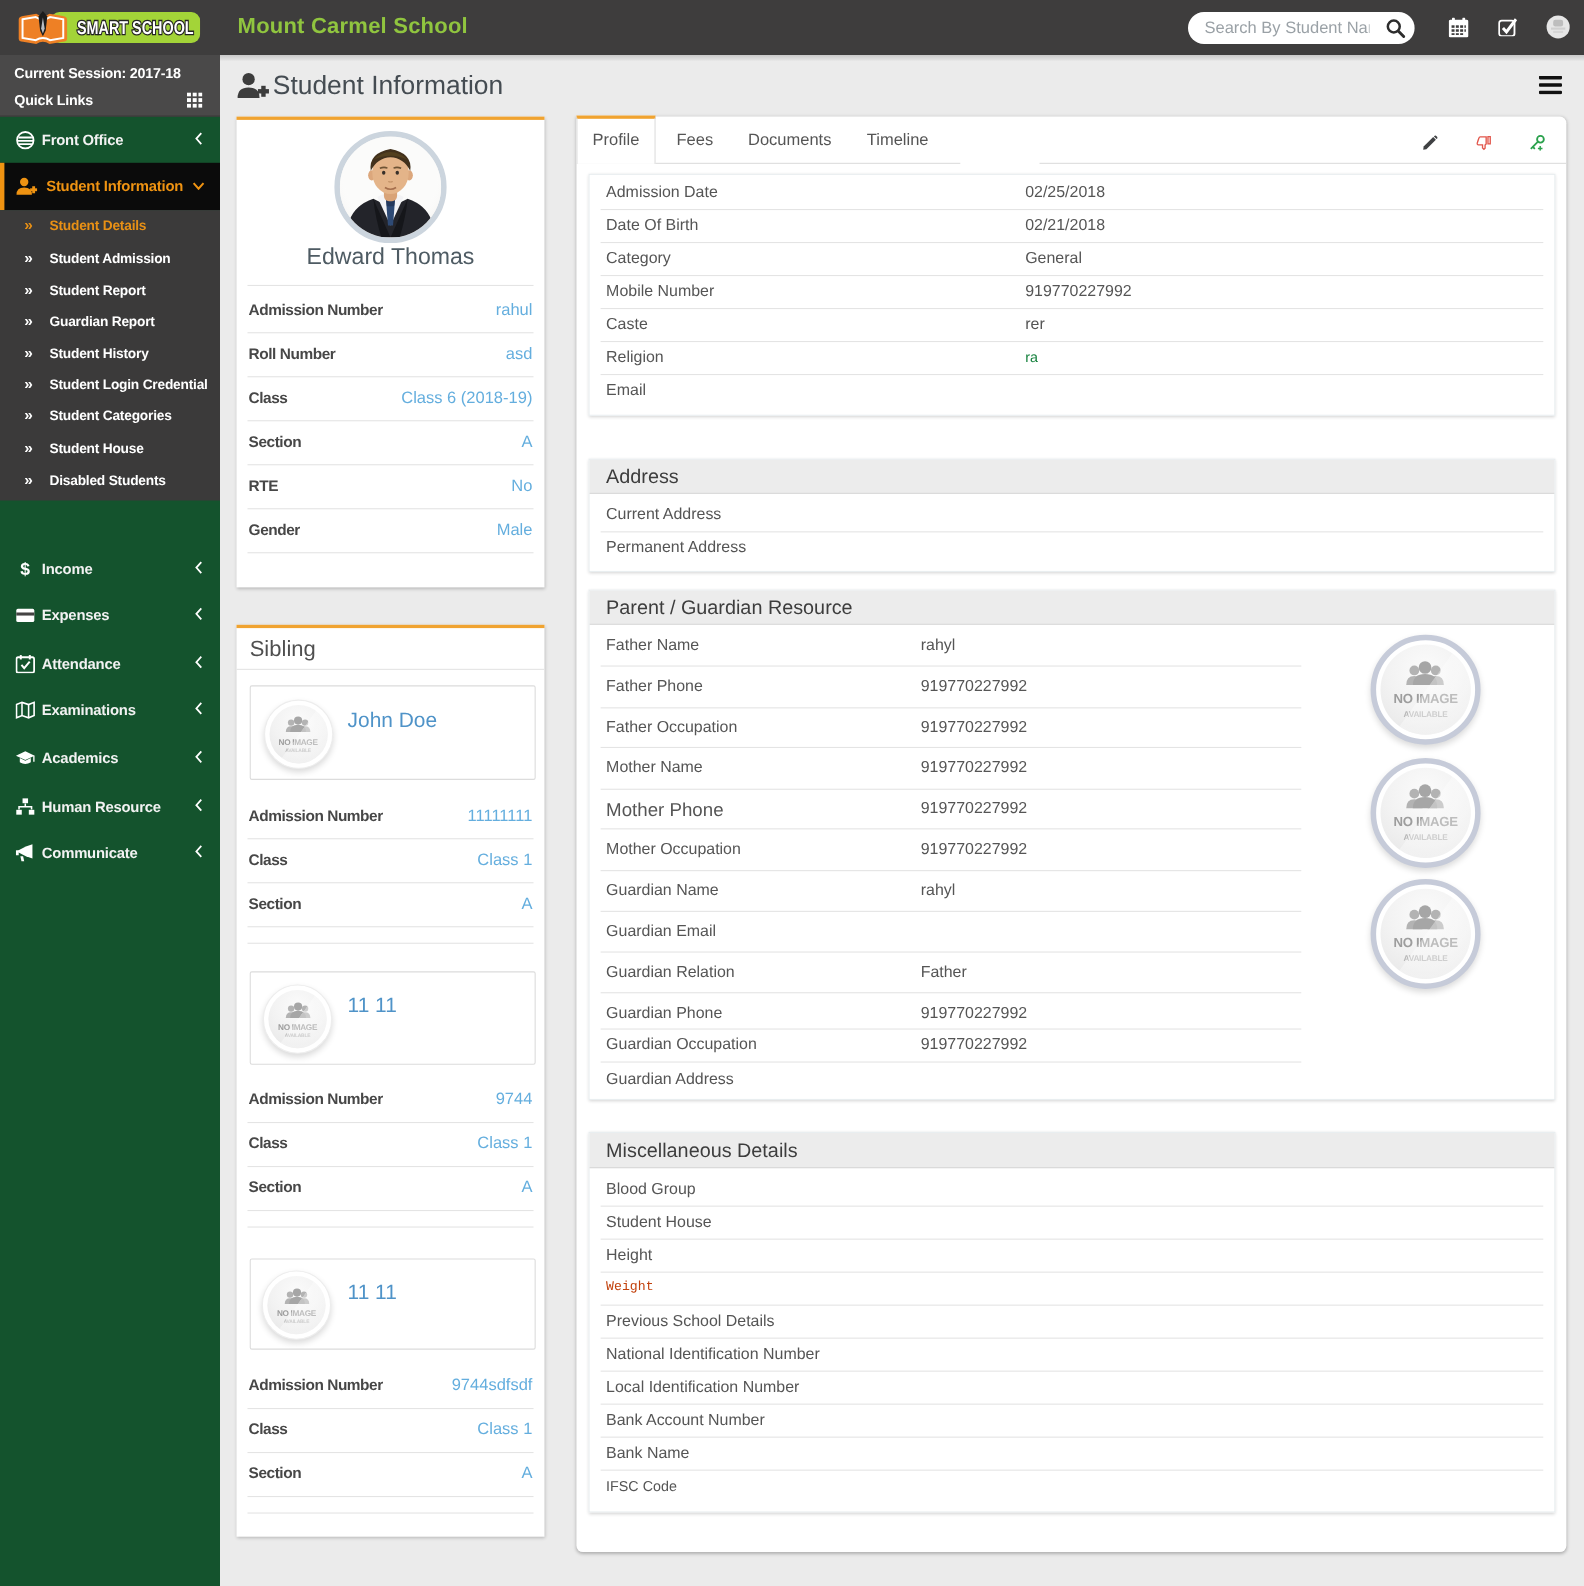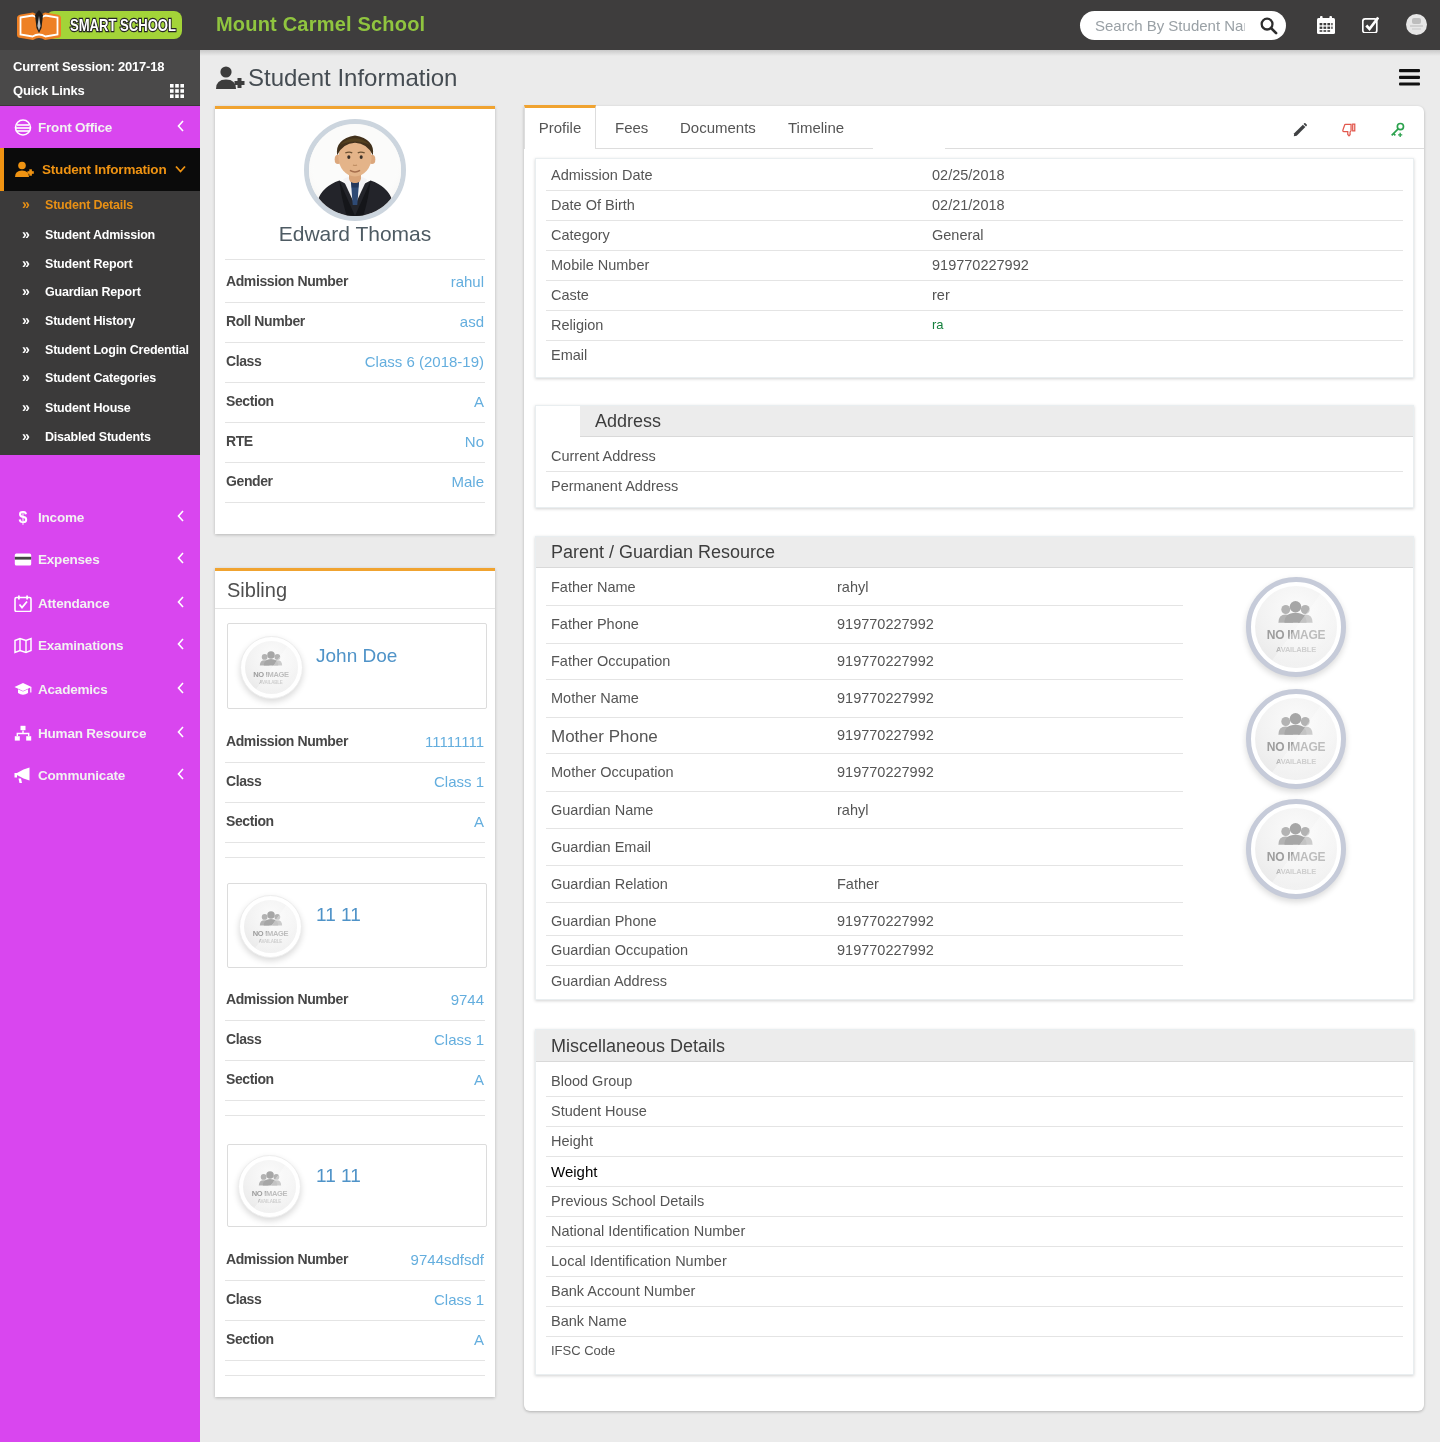--- a/index.html
+++ b/index.html
@@ -8,21 +8,21 @@
 
 
 #header { position:absolute; left:0; top:0; width:1440px; height:50px; background:#3e3d3d; z-index:30; }
 #contentshadow { position:absolute; left:200px; top:50px; width:1240px; height:6px; background:linear-gradient(#c9c9c9,#ebebeb); }
 #schoolname { position:absolute; left:216px; top:13px; font-size:20px; font-weight:bold; color:#90c53f; letter-spacing:0.2px; }
 #searchpill { position:absolute; left:1080px; top:11px; width:206px; height:29px; background:#fff; border-radius:15px; }
 #searchpill .ph { position:absolute; left:15px; top:6px; font-size:15px; color:#9aa1a6; width:150px; overflow:hidden; white-space:nowrap; }
 #searchpill svg { position:absolute; right:8px; top:5px; }
 
 
-#sidebar { position:absolute; left:0; top:50px; width:200px; height:1392px; background:#d946ef; }
+#sidebar { position:absolute; left:0; top:50px; width:200px; height:1392px; background:#14532d; }
 #sidetop { position:absolute; left:0; top:0; width:200px; height:56px; background:#4a4949; border-bottom:1px solid #3a3939; color:#fff; font-size:13px; font-weight:bold; letter-spacing:-0.2px; }
 .menuitem { position:absolute; left:0; width:200px; height:43px; color:#f2f2f2; font-size:13.5px; font-weight:bold; letter-spacing:-0.2px; white-space:nowrap; }
 .menuitem .mico { position:absolute; left:14px; top:13px; width:18px; height:17px; }
 .menuitem .mlabel { position:absolute; left:38px; top:14px; }
 .menuitem .chev { position:absolute; right:16px; top:14px; }
 #activeitem { position:absolute; left:0; top:98px; width:200px; height:43px; background:#0b0b0b; border-left:4px solid #ef9312; color:#ef9312; font-size:13.5px; font-weight:bold; letter-spacing:-0.2px; white-space:nowrap; }
 #submenu { position:absolute; left:0; top:141px; width:200px; height:264px; background:#3b3a3a; }
 .subitem { position:absolute; left:0; width:200px; height:29px; color:#fff; font-size:12.5px; font-weight:bold; letter-spacing:-0.2px; white-space:nowrap; }
 .subitem .arr { position:absolute; left:22px; top:0px; font-size:14px; }
 .subitem .slabel { position:absolute; left:45px; top:2px; }
@@ -465,21 +465,21 @@
       <div class="ldiv" style="top:121px"></div>
   <div class="pl abs" style="left:15px;top:128px;font-size:14.5px;color:#555;">Caste</div>
       <div class="abs" style="left:396px;top:128px;font-size:14.5px;color:#555;">rer</div>
       <div class="ldiv" style="top:151px"></div>
   <div class="pl abs" style="left:15px;top:158px;font-size:14.5px;color:#555;">Religion</div>
       <div class="abs" style="left:396px;top:158px;font-size:13px;color:#15803d;">ra</div>
       <div class="ldiv" style="top:181px"></div>
   <div class="pl abs" style="left:15px;top:188px;font-size:14.5px;color:#555;">Email</div>
       <div class="abs" style="left:396px;top:188px;font-size:14.5px;color:#555;"></div>
   </div>
-  <div class="rcard" style="top:299px;height:103px;padding-left:44px;">
+  <div class="rcard" style="top:311px;height:103px;">
       <div class="ghead">Address</div>
   <div class="abs" style="left:15px;top:42px;font-size:14.5px;color:#555;">Current Address</div>
       <div class="ldiv" style="top:65px"></div>
   <div class="abs" style="left:15px;top:72px;font-size:14.5px;color:#555;">Permanent Address</div>
   </div>
   <div class="rcard" style="top:430px;height:464px;">
       <div class="ghead">Parent / Guardian Resource</div>
   <div class="abs" style="left:15px;top:42px;font-size:14.5px;color:#555;">Father Name</div>
       <div class="abs" style="left:301px;top:42px;font-size:14.5px;color:#555;">rahyl</div>
       <div class="ldiv" style="top:68px;right:230px;"></div>
@@ -571,21 +571,21 @@
     </div>
   </div>
   <div class="rcard" style="top:923px;height:346px;">
       <div class="ghead" style="height:32px;line-height:32px;">Miscellaneous Details</div>
   <div class="abs" style="left:15px;top:43px;font-size:14.5px;color:#555;">Blood Group</div>
       <div class="ldiv" style="top:66px"></div>
   <div class="abs" style="left:15px;top:73px;font-size:14.5px;color:#555;">Student House</div>
       <div class="ldiv" style="top:96px"></div>
   <div class="abs" style="left:15px;top:103px;font-size:14.5px;color:#555;">Height</div>
       <div class="ldiv" style="top:126px"></div>
-  <div class="abs" style="left:15px;top:133px;font-size:15px;color:#000000;">Weight</div>
+  <div class="abs" style="left:15px;top:133px;font-size:12px;color:#c2410c;font-family:Liberation Mono, monospace;">Weight</div>
       <div class="ldiv" style="top:156px"></div>
   <div class="abs" style="left:15px;top:163px;font-size:14.5px;color:#555;">Previous School Details</div>
       <div class="ldiv" style="top:186px"></div>
   <div class="abs" style="left:15px;top:193px;font-size:14.5px;color:#555;">National Identification Number</div>
       <div class="ldiv" style="top:216px"></div>
   <div class="abs" style="left:15px;top:223px;font-size:14.5px;color:#555;">Local Identification Number</div>
       <div class="ldiv" style="top:246px"></div>
   <div class="abs" style="left:15px;top:253px;font-size:14.5px;color:#555;">Bank Account Number</div>
       <div class="ldiv" style="top:276px"></div>
   <div class="abs" style="left:15px;top:283px;font-size:14.5px;color:#555;">Bank Name</div>

